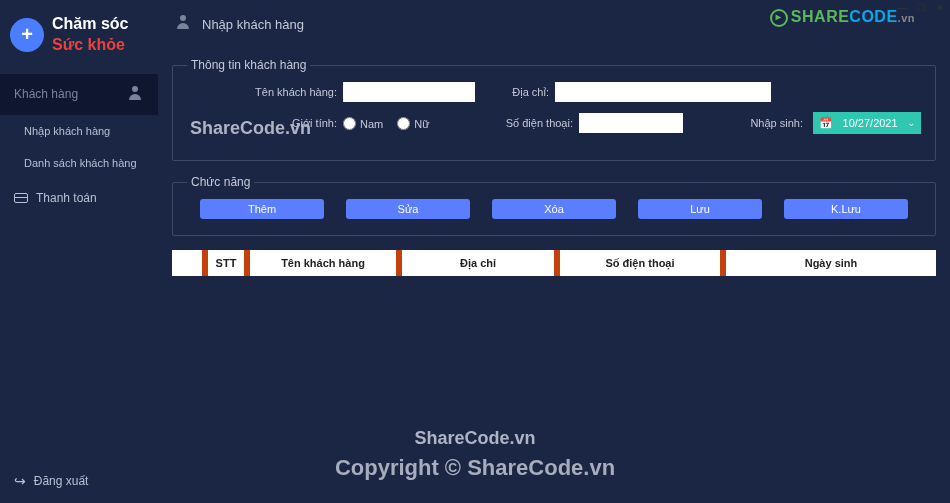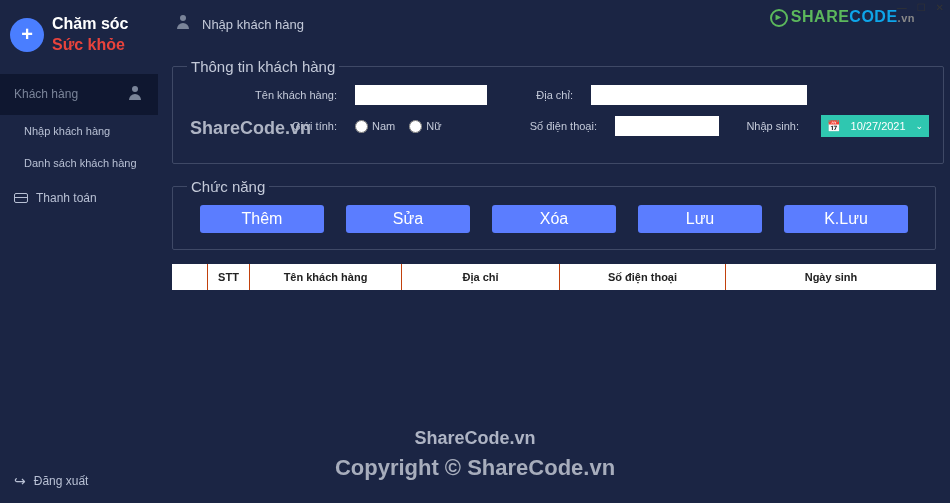--- a/index.html
+++ b/index.html
@@ -33,45 +33,45 @@
 .logout { position: absolute; bottom: 14px; left: 14px; color: #b8c0d4; font-size: 12px; display: flex; align-items: center; gap: 8px; cursor: pointer; }
 .logout-icon { font-size: 14px; }
 
 .main { position: absolute; left: 158px; top: 0; right: 0; bottom: 0; background: #1b2544; }
 .topbar { height: 48px; border-bottom: 0px; display: flex; align-items: center; padding: 0 18px; gap: 10px; background: #1b2544; }
 .topbar .tb-icon { color: #c4cad9; font-size: 16px; }
 .topbar .tb-title { color: #c4cad9; font-size: 13px; }
 
 .content { padding: 10px 14px; }
 fieldset { border: 1px solid #3f4966; border-radius: 2px; padding: 10px 14px 16px; margin-bottom: 14px; }
-legend { color: #c4cad9; font-size: 15px; padding: 0 4px; }
+legend { color: #c4cad9; font-size: 12px; padding: 0 4px; }
 
-.form-row { display: flex; align-items: center; margin-bottom: 10px; gap: 18px; }
+.form-row { display: flex; align-items: center; margin-bottom: 10px; gap: 6px; }
 .lbl { color: #c4cad9; font-size: 11px; text-align: right; }
 .lbl.w1 { width: 150px; }
 .lbl.w2 { width: 52px; margin-left: 16px; }
 .lbl.w3 { width: 76px; margin-left: 16px; }
 .lbl.w4 { width: 62px; margin-left: auto; margin-right: 4px; }
 .txt { background: #fff; border: none; height: 20px; font-size: 11px; padding: 0 4px; }
 .txt.s1 { width: 132px; }
 .txt.s2 { width: 216px; }
 .txt.s3 { width: 104px; }
 .radio-group { display: flex; gap: 14px; color: #c4cad9; font-size: 11px; align-items: center; }
-.radio-group label { display: flex; align-items: center; gap: 4px; cursor: pointer; }
+.radio-group label { display: flex; align-items: flex-end; gap: 4px; cursor: pointer; }
 .radio-group input { cursor: pointer; }
 .datepicker { background: #2fc7b0; color: #fff; height: 22px; width: 108px; display: inline-flex; align-items: center; padding: 0 6px; font-size: 11px; gap: 6px; cursor: pointer; justify-content: space-between; }
 .datepicker .cal { font-size: 11px; }
 .datepicker .chev { font-size: 9px; }
 
 .btn-row { display: flex; gap: 22px; justify-content: center; }
-.btn { background: #5b7dff; color: #fff; border: none; border-radius: 3px; height: 28px; width: 124px; font-size: 16px; cursor: pointer; }
+.btn { background: #5b7dff; color: #fff; border: none; border-radius: 3px; height: 20px; width: 124px; font-size: 11px; cursor: pointer; }
 
 .table { margin-top: 8px; width: 100%; }
 .table-head { display: flex; background: #fff; height: 26px; align-items: center; font-size: 11px; font-weight: bold; color: #222; }
-.th { text-align: center; border-right: 1px solid #c2410c; height: 100%; display: flex; align-items: center; justify-content: center; }
+.th { text-align: center; border-right: 6px solid #c2410c; height: 100%; display: flex; align-items: center; justify-content: center; }
 .th.sel { width: 36px; }
 .th.stt { width: 42px; }
 .th.name { width: 152px; }
 .th.addr { width: 158px; }
 .th.gender { width: 150px; }
 .th.phone { width: 166px; }
 .th.dob { flex: 1; border-right: none; }
 
 .wm-mid1 { position: absolute; left: 190px; top: 118px; color: #aeb4c4; font-size: 18px; font-weight: 600; z-index: 50; }
 .wm-mid2 { position: absolute; left: 50%; transform: translateX(-50%); bottom: 54px; color: #aeb4c4; font-size: 18px; font-weight: 600; z-index: 50; }

